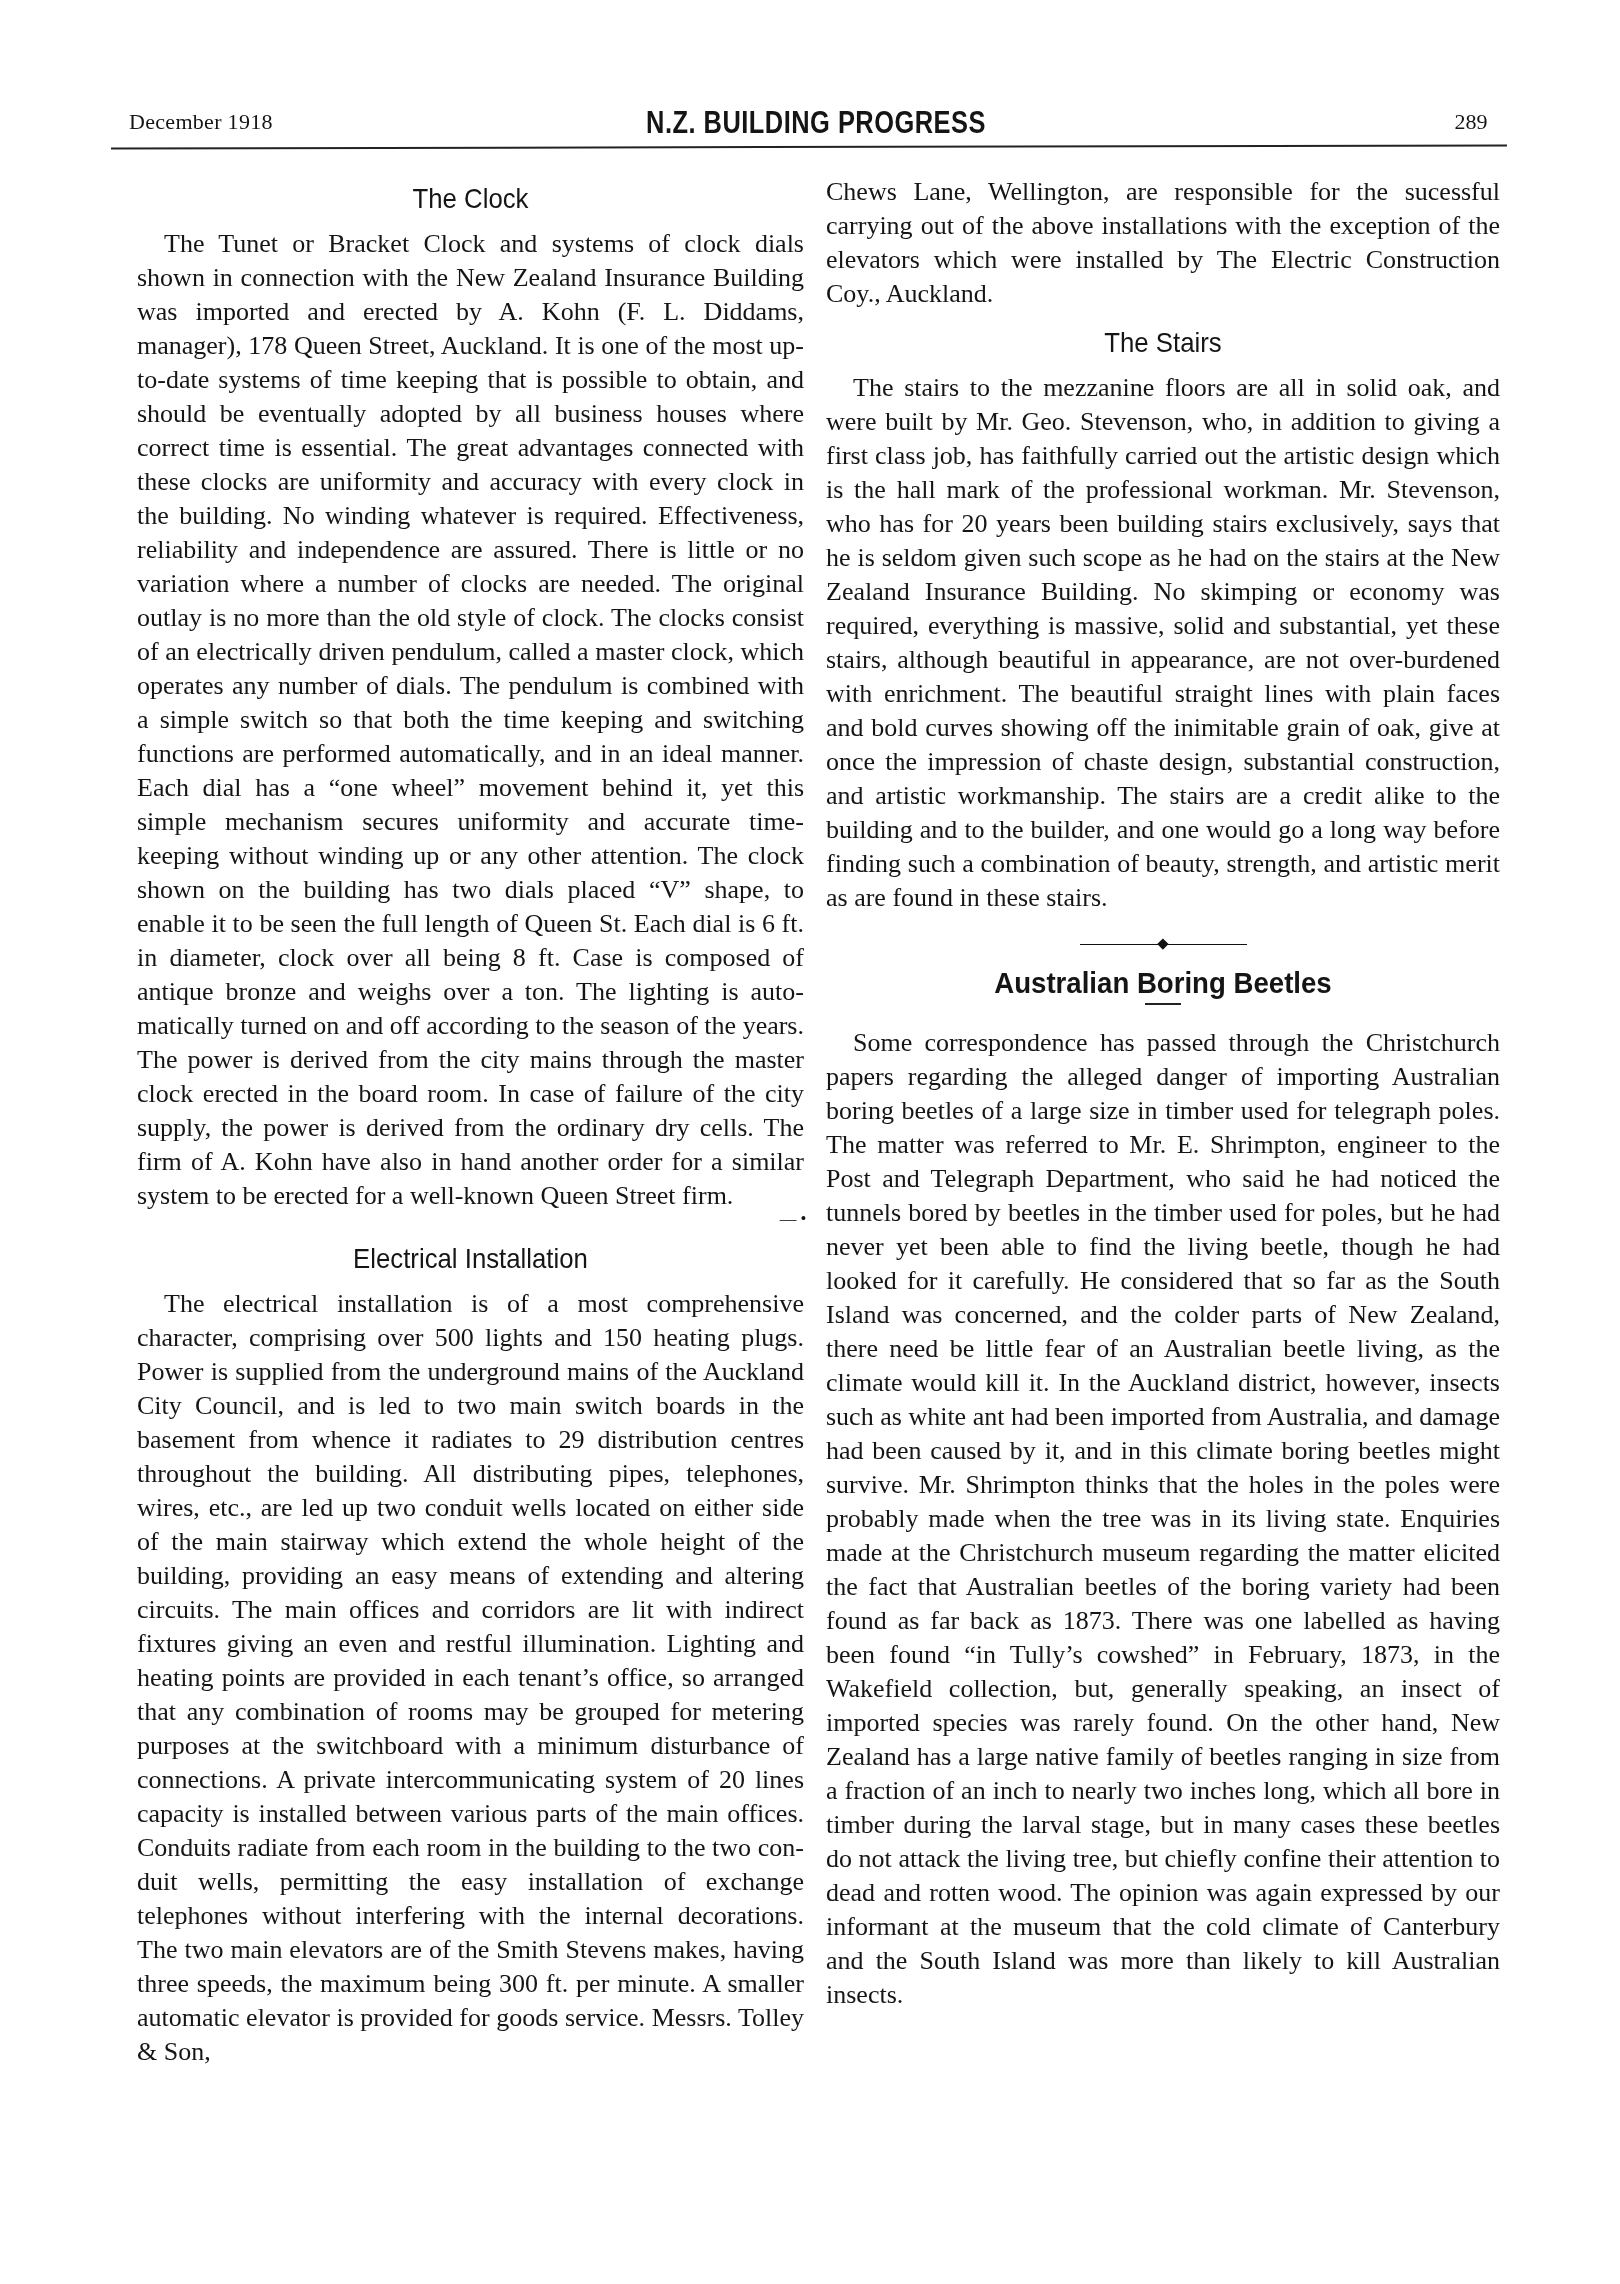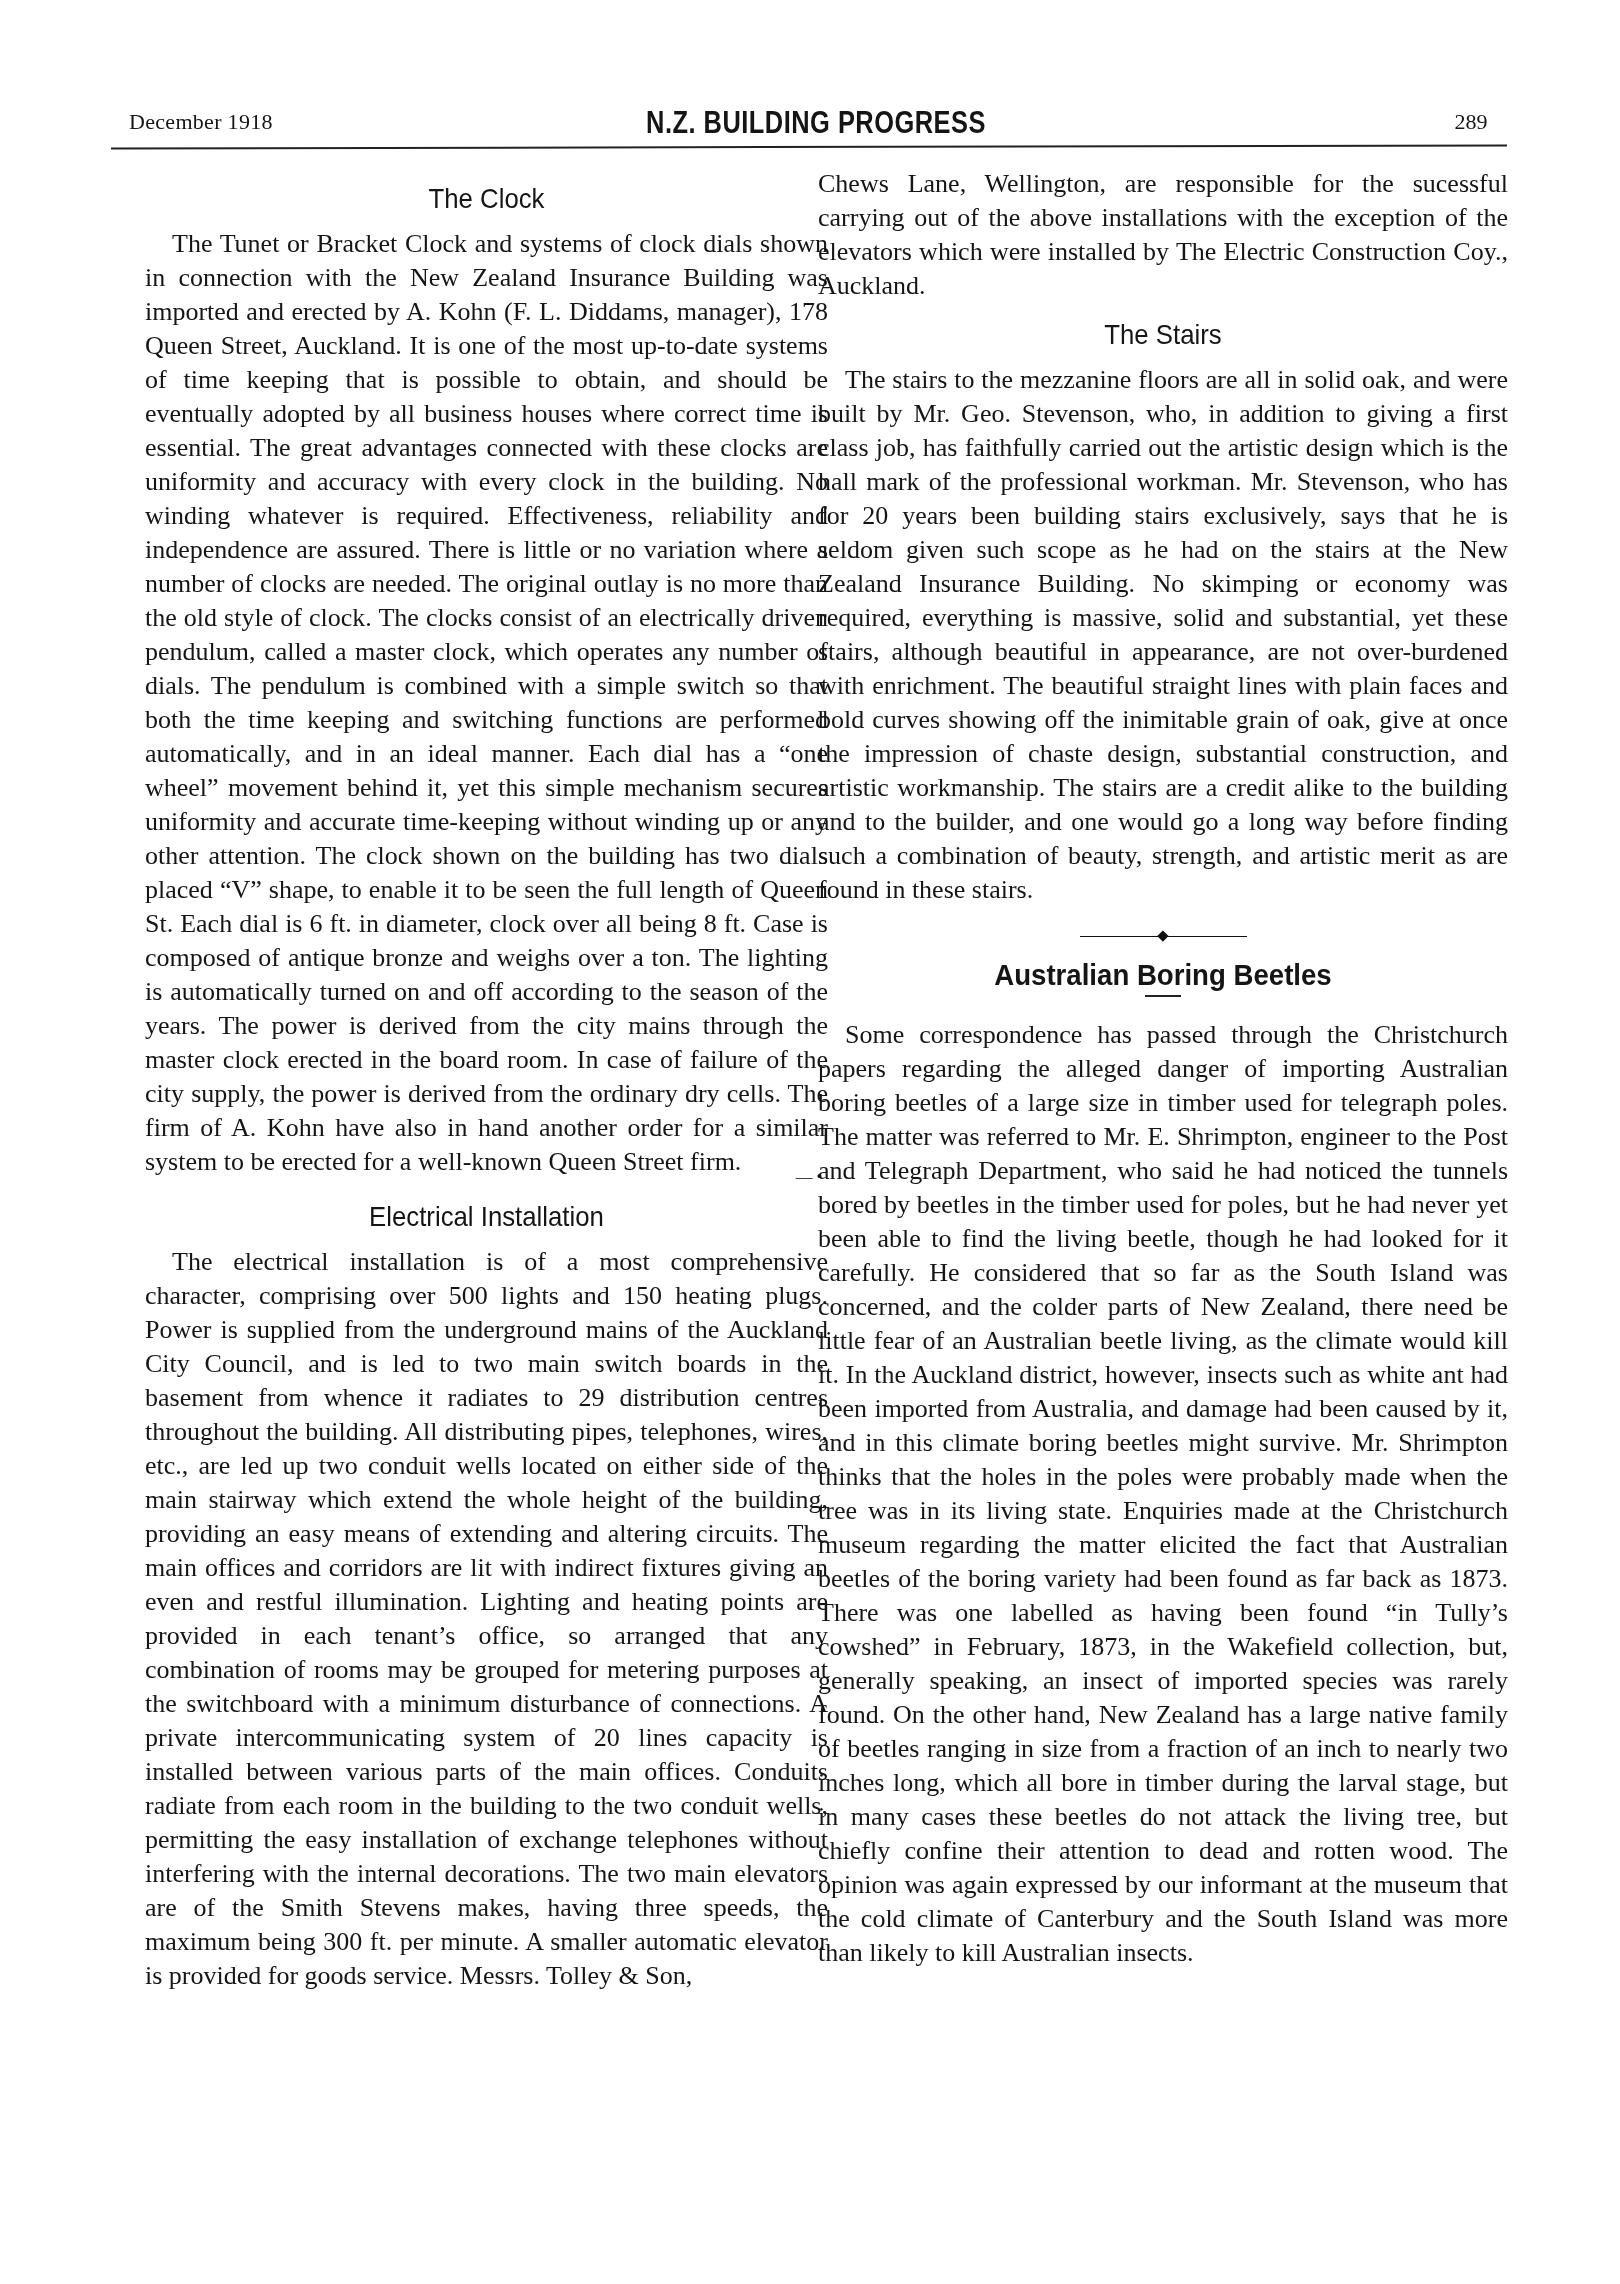--- a/index.html
+++ b/index.html
@@ -19,23 +19,23 @@
     }
     .header .page { position: absolute; right: 15.6px; top: 4.4px; font-size: 22px; }
     .header-rule {
       position: absolute; left: 111px; top: 146px; width: 1396px; height: 1.7px;
       background: #222; transform: rotate(-0.12deg);
     }
     .col {
       position: absolute; top: 167px;
       font-size: 26px; line-height: 34px; text-align: justify;
     }
-    .col.left { left: 145px; width: 683px; }
+    .col.left { left: 129px; width: 683px; }
     .col.right { left: 818px; width: 690px; }
-    .col p { margin: 0; text-indent: 27px; hyphens: manual; }
+    .col p { margin: 8px; text-indent: 27px; hyphens: manual; }
     .col p.noindent { text-indent: 0; }
     .sec-head {
       text-align: center; font-family: "Liberation Sans", "DejaVu Sans", sans-serif;
       font-size: 28px; line-height: 33px; margin: 14.5px 0 12.2px 0;
       transform: scaleX(0.92);
     }
     .sec-head.first { margin-top: 14.5px; }
     .sec-head.bold { font-weight: bold; font-size: 30px; margin: 7.8px 0 4.4px 0; }
     .ornament {
       position: relative; width: 167px; height: 11px; margin: 24.5px auto 15.6px auto;

